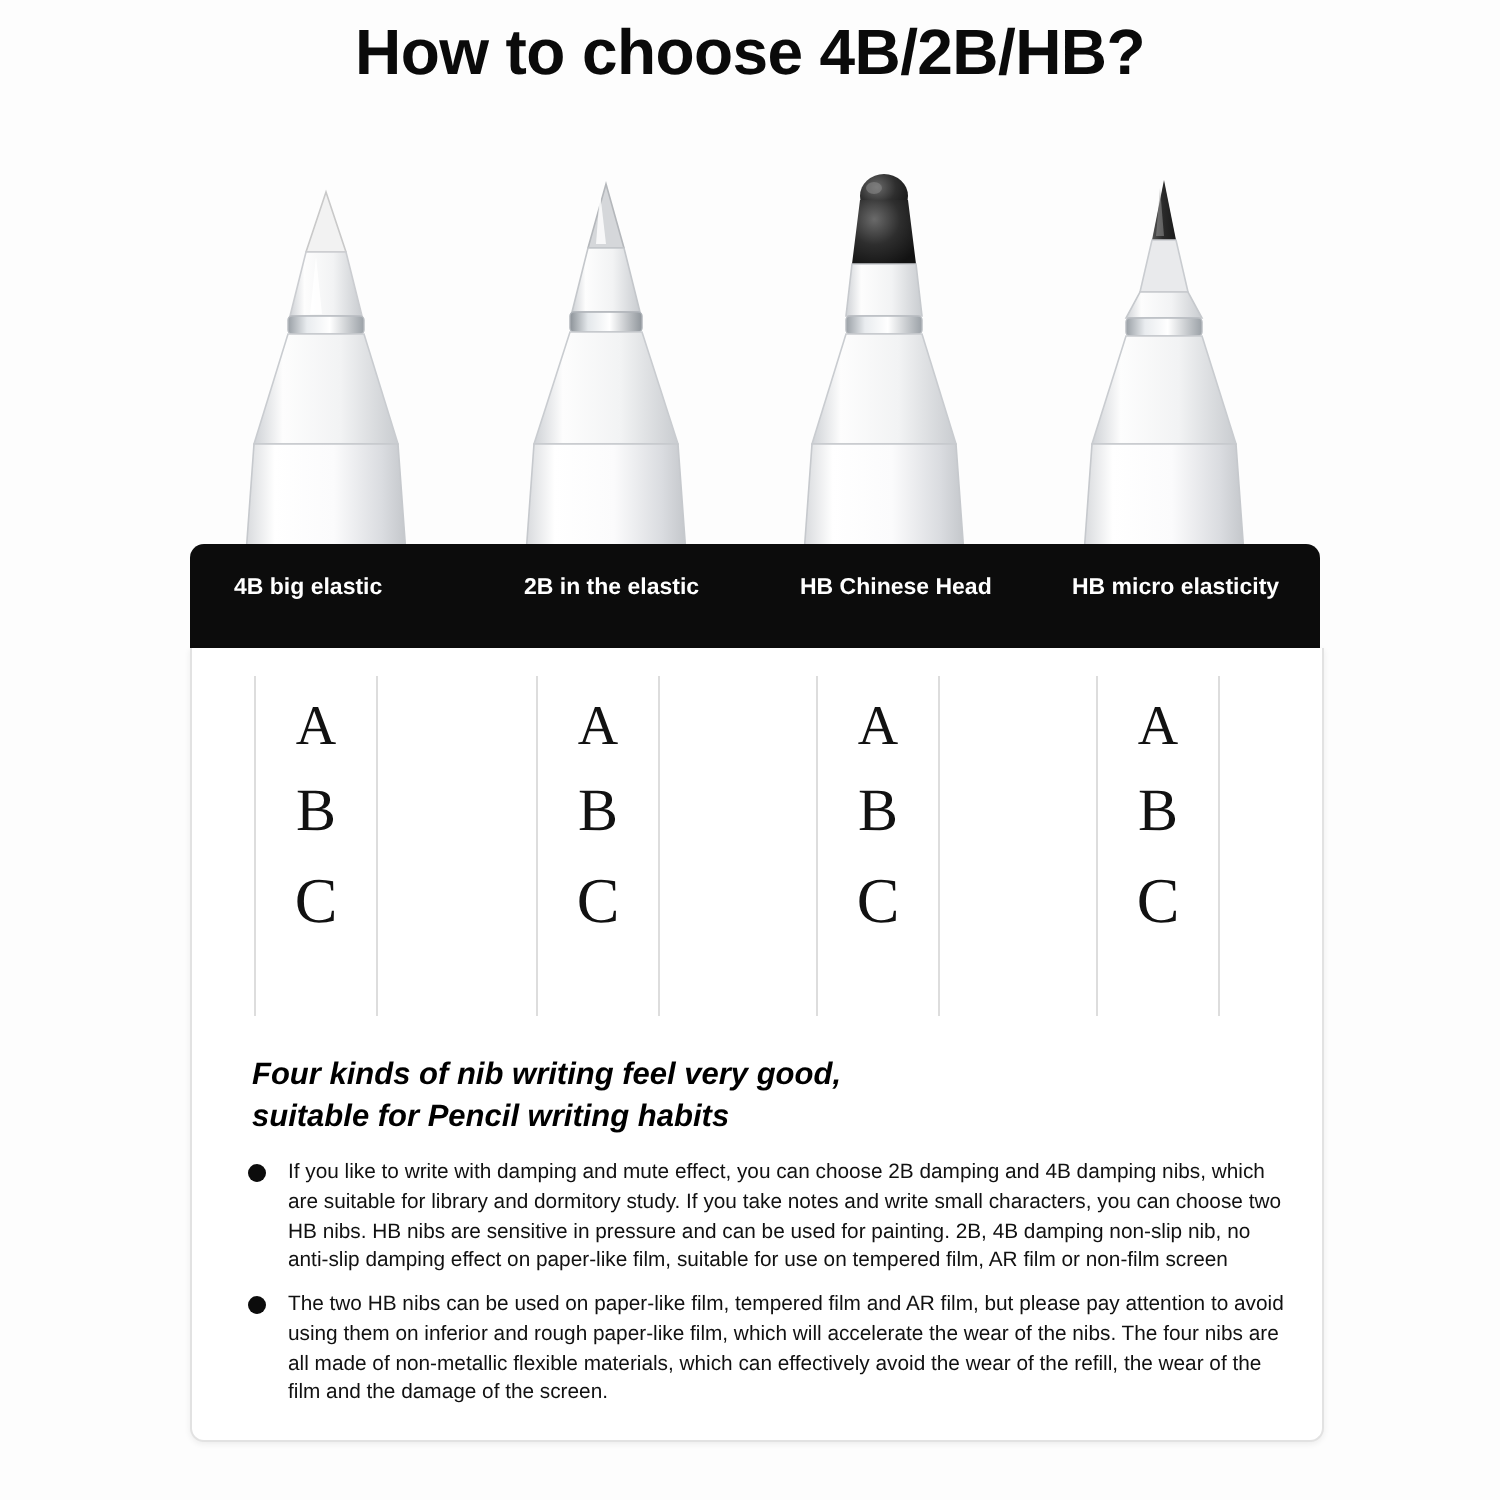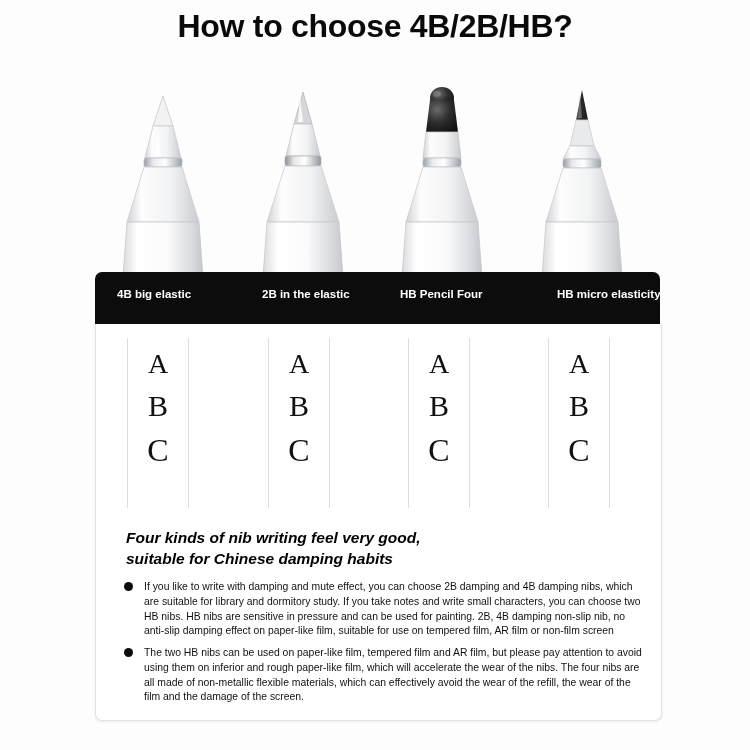--- a/index.html
+++ b/index.html
@@ -64,21 +64,21 @@
     position: absolute;
     top: 16px;
     color: #ffffff;
     font-size: 11.5px;
     font-weight: bold;
     white-space: nowrap;
   }
   .lbl-0 { left: 22px; }
   .lbl-1 { left: 167px; text-align: right; }
   .lbl-2 { left: 305px; }
-  .lbl-3 { left: 462px; }
+  .lbl-3 { left: 441px; }
 
   
   .card {
     position: absolute;
     left: 95px;
     top: 324px;
     width: 565px;
     height: 396px;
     background: #ffffff;
     border: 1px solid #e2e2e2;
@@ -304,21 +304,21 @@
         <path d="M41 106 L79 106 L96 160 L24 160 Z" fill="url(#coneg4)" stroke="#c9ccd0" stroke-width="0.8"></path>
         <path d="M24 160 L96 160 L100 215 L20 215 Z" fill="url(#bodyg4)" stroke="#c6c9cd" stroke-width="0.8"></path>
         <path d="M58 32 L60 56 L56 56 Z" fill="#9a9a9a" opacity="0.5"></path>
       </svg>
     </div>
   </div>
 
   <div class="labelbar">
     <div class="lbl lbl-0">4B big elastic</div>
     <div class="lbl lbl-1">2B in the elastic</div>
-    <div class="lbl lbl-2">HB Pencil Four</div>
+    <div class="lbl lbl-2">HB Chinese Head</div>
     <div class="lbl lbl-3">HB micro elasticity</div>
   </div>
 
   <div class="card">
 
     <div class="samples">
       <div class="sample-col col-0">
         <span class="ch ch-a">A</span>
         <span class="ch ch-b">B</span>
         <span class="ch ch-c">C</span>
@@ -335,21 +335,21 @@
       </div>
       <div class="sample-col col-3">
         <span class="ch ch-a">A</span>
         <span class="ch ch-b">B</span>
         <span class="ch ch-c">C</span>
       </div>
     </div>
 
     <div class="headline">
       <div>Four kinds of nib writing feel very good,</div>
-      <div>suitable for Chinese damping habits</div>
+      <div>suitable for Pencil writing habits</div>
     </div>
 
     <div class="bullets">
       <div class="bullet">
         <span class="dot"></span>
         <span>If you like to write with damping and mute effect, you can choose 2B damping and 4B damping nibs, which are suitable for library and dormitory study. If you take notes and write small characters, you can choose two HB nibs. HB nibs are sensitive in pressure and can be used for painting. 2B, 4B damping non-slip nib, no anti-slip damping effect on paper-like film, suitable for use on tempered film, AR film or non-film screen</span>
       </div>
       <div class="bullet">
         <span class="dot"></span>
         <span>The two HB nibs can be used on paper-like film, tempered film and AR film, but please pay attention to avoid using them on inferior and rough paper-like film, which will accelerate the wear of the nibs. The four nibs are all made of non-metallic flexible materials, which can effectively avoid the wear of the refill, the wear of the film and the damage of the screen.</span>

